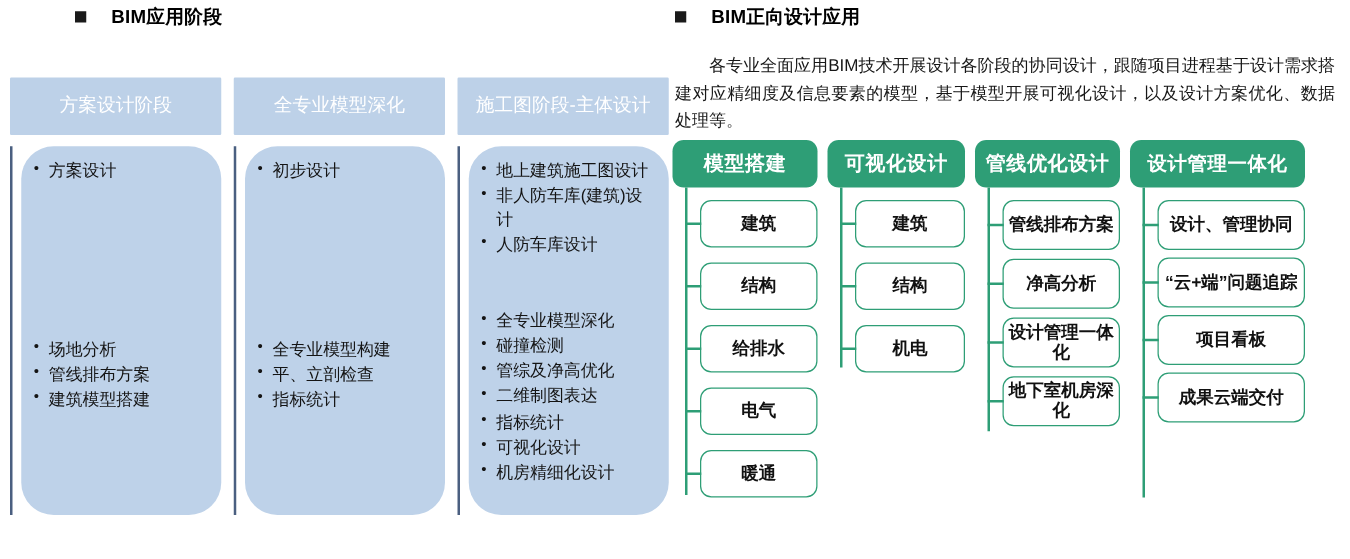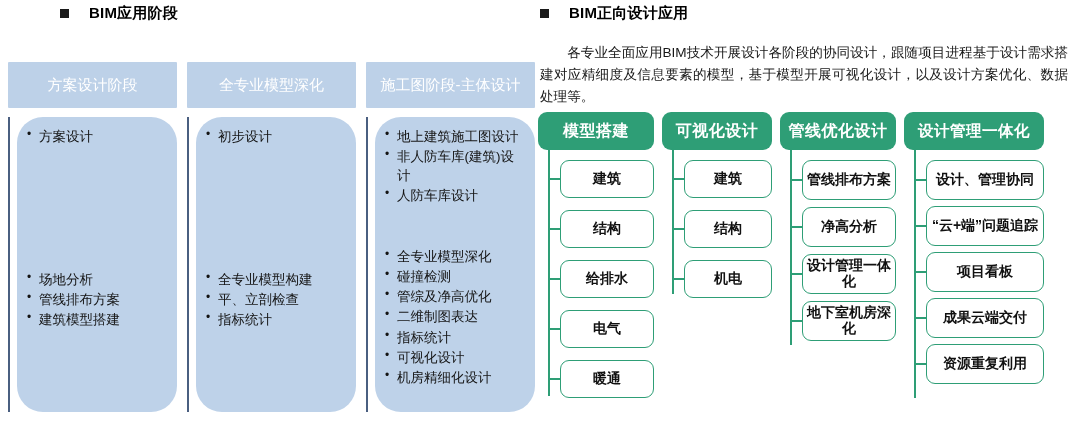--- a/index.html
+++ b/index.html
@@ -389,21 +389,17 @@
             <span>“云+端”问题追踪</span>
           </div>
         <div class="tree-node h2">
             <span class="stub"></span>
             <span>项目看板</span>
           </div>
         <div class="tree-node h2">
             <span class="stub"></span>
             <span>成果云端交付</span>
           </div>
-        <div class="tree-node h2">
-            <span class="stub"></span>
-            <span>资源重复利用</span>
-          </div>
       </div>
     </div>
 
   </div>
 </div>
 
 </body></html>

